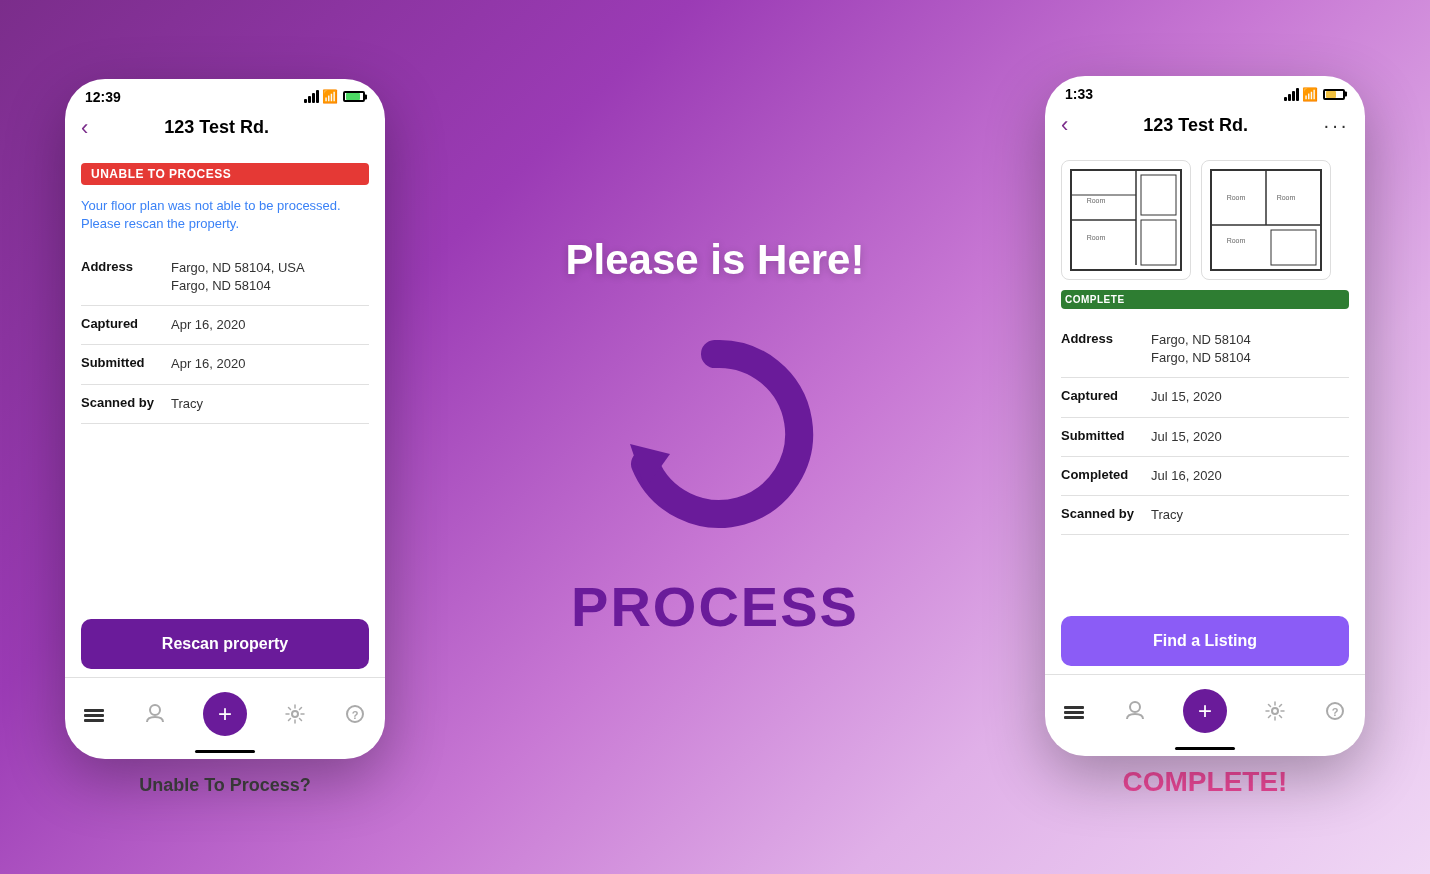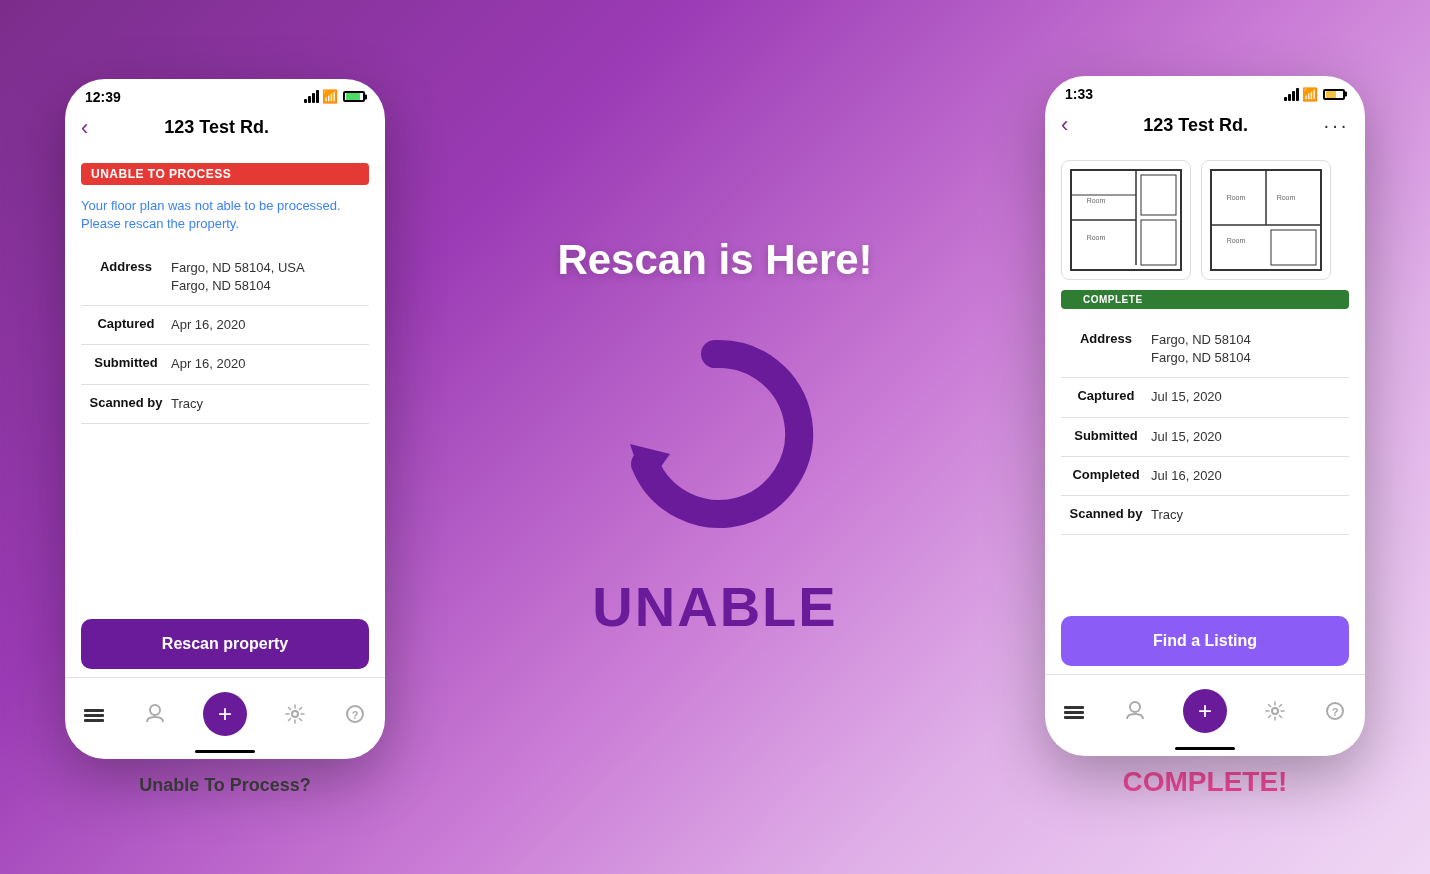--- a/index.html
+++ b/index.html
@@ -121,21 +121,21 @@
       display: inline-block;
       margin-bottom: 12px;
       letter-spacing: 0.5px;
     }
 
     .status-badge-green {
       background: #2e7d32;
       color: white;
       font-size: 10px;
       font-weight: 700;
-      padding: 4px 22px;
+      padding: 4px 4px;
       border-radius: 4px;
       display: inline-block;
       margin-bottom: 12px;
       letter-spacing: 0.5px;
     }
 
     .error-message {
       font-size: 13px;
       color: #3b82f6;
       margin-bottom: 16px;
@@ -146,21 +146,20 @@
       display: flex;
       padding: 10px 0;
       border-bottom: 1px solid #e0e0e0;
       font-size: 13px;
     }
     .detail-label {
       font-weight: 700;
       width: 90px;
       color: #111;
       flex-shrink: 0;
-      text-align: center;
     }
     .detail-value { color: #333; line-height: 1.4; }
 
     .phone-footer {
       padding: 12px 16px 8px;
     }
 
     .rescan-button {
       background: #6a1b9a;
       color: white;
@@ -413,33 +412,33 @@
         </div>
       </div>
       <div style="display:flex;justify-content:center;padding-bottom:6px;">
         <div class="tab-active-bar"></div>
       </div>
     </div>
     <div class="bottom-label-left">Unable To Process?</div>
   </div>
 
   <div class="center-section">
-    <div class="hero-title">Rescan is Here!</div>
+    <div class="hero-title">Please is Here!</div>
 
     <div class="rescan-icon-container">
       <svg width="200" height="200" viewBox="0 0 200 200">
 
         <path d="M 100 20
                  A 80 80 0 1 1 30 130" fill="none" stroke="#6a1b9a" stroke-width="28" stroke-linecap="round"></path>
 
         <polygon points="15,110 55,120 30,155" fill="#6a1b9a"></polygon>
       </svg>
     </div>
 
-    <div class="rescan-text-large">UNABLE</div>
+    <div class="rescan-text-large">PROCESS</div>
   </div>
 
   <div class="phone-with-label">
     <div class="phone">
 
       <div class="phone-status-bar">
         <span class="status-time">1:33</span>
         <div class="status-icons">
           <div class="signal-bars">
             <div class="signal-bar" style="height:4px"></div>

